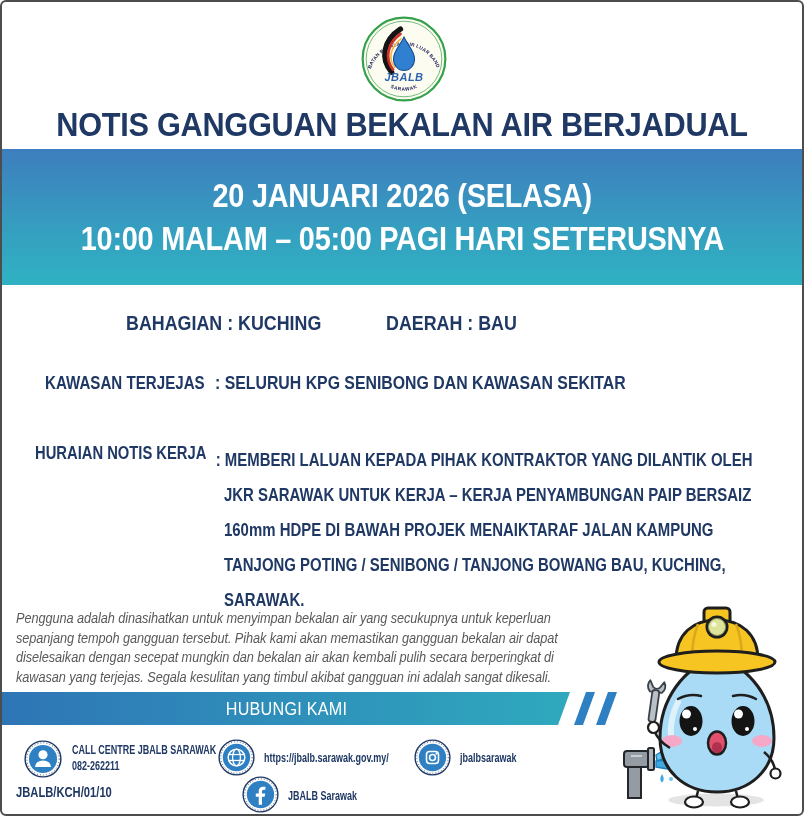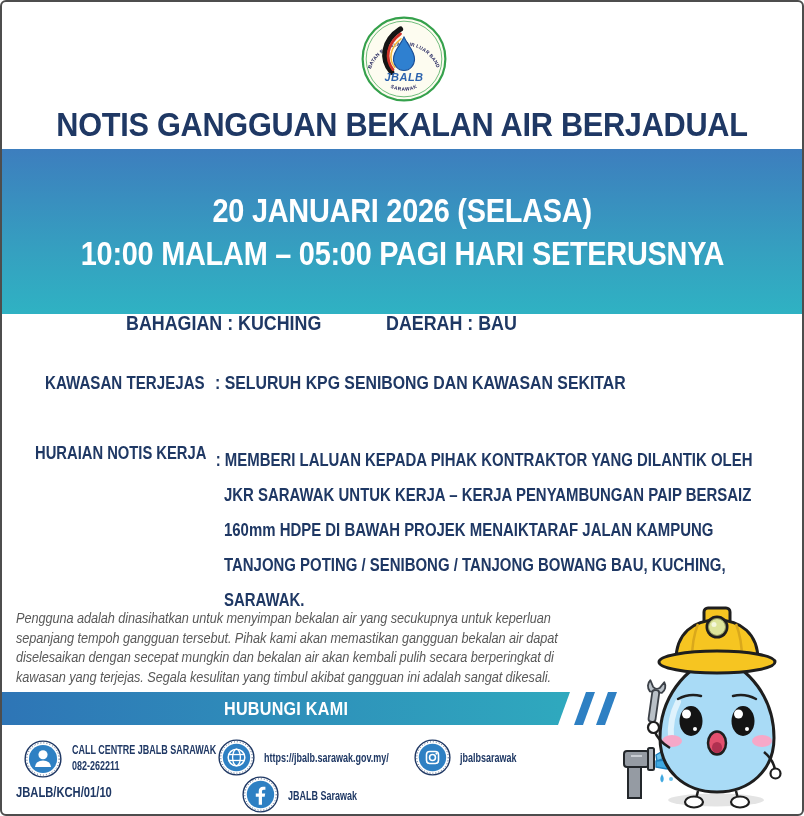--- a/index.html
+++ b/index.html
@@ -13,21 +13,21 @@
 
   .logo{position:absolute;left:358px;top:13px;width:88px;height:88px;}
 
   .title{
     position:absolute;top:104px;left:0;width:100%;text-align:center;
     color:#1F3864;font-weight:bold;font-size:33px;letter-spacing:-.3px;
     transform:scaleX(.93);
   }
 
   .banner{
-    position:absolute;top:147px;left:0;width:100%;height:165px;
+    position:absolute;top:147px;left:0;width:100%;height:136px;
     background:linear-gradient(180deg,#3D7EBE 0%,#35A0C0 62%,#2FB2C3 100%);
     display:flex;flex-direction:column;align-items:center;justify-content:center;gap:4px;
     color:#ffffff;font-weight:bold;font-size:34px;
   }
   .banner .line{transform:scaleX(.85);white-space:nowrap;letter-spacing:-.3px;}
 
   .bahagian{left:124px;top:309px;font-size:21px;transform:scaleX(.85);transform-origin:0 0;}
   .daerah{left:384px;top:309px;font-size:21px;transform:scaleX(.85);transform-origin:0 0;}
 
   .kw-label{left:43px;top:371px;font-size:18px;transform:scaleX(.84);transform-origin:0 0;}
@@ -43,21 +43,21 @@
     position:absolute;left:14px;top:606px;width:676px;margin:0;
     font-size:15px;font-style:italic;color:#595959;line-height:19.5px;
     transform:scaleX(.85);transform-origin:0 0;letter-spacing:-.1px;
   }
 
   .contact-bar{
     position:absolute;left:0;top:690px;width:568px;height:33px;
     background:linear-gradient(90deg,#2E75B6 0%,#2FA9BE 100%);
     clip-path:polygon(0 0,100% 0,calc(100% - 12px) 100%,0 100%);
     display:flex;align-items:center;justify-content:center;
-    color:#fff;font-weight:bold;font-size:19px;letter-spacing:.3px;
+    color:#fff;font-weight:normal;font-size:19px;letter-spacing:.3px;
   }
   .contact-bar span{transform:scaleX(.85);}
   .stripe{position:absolute;top:690px;height:33px;width:9px;background:#2E80C3;
           transform:skewX(-20deg);}
   .stripe.s1{left:578px;}
   .stripe.s2{left:600px;}
 
   .cicon{position:absolute;width:38px;height:38px;}
   .ct-text{position:absolute;font-size:12.5px;font-weight:bold;color:#1F3864;
            transform:scaleX(.72);transform-origin:0 0;white-space:nowrap;line-height:16px;}

